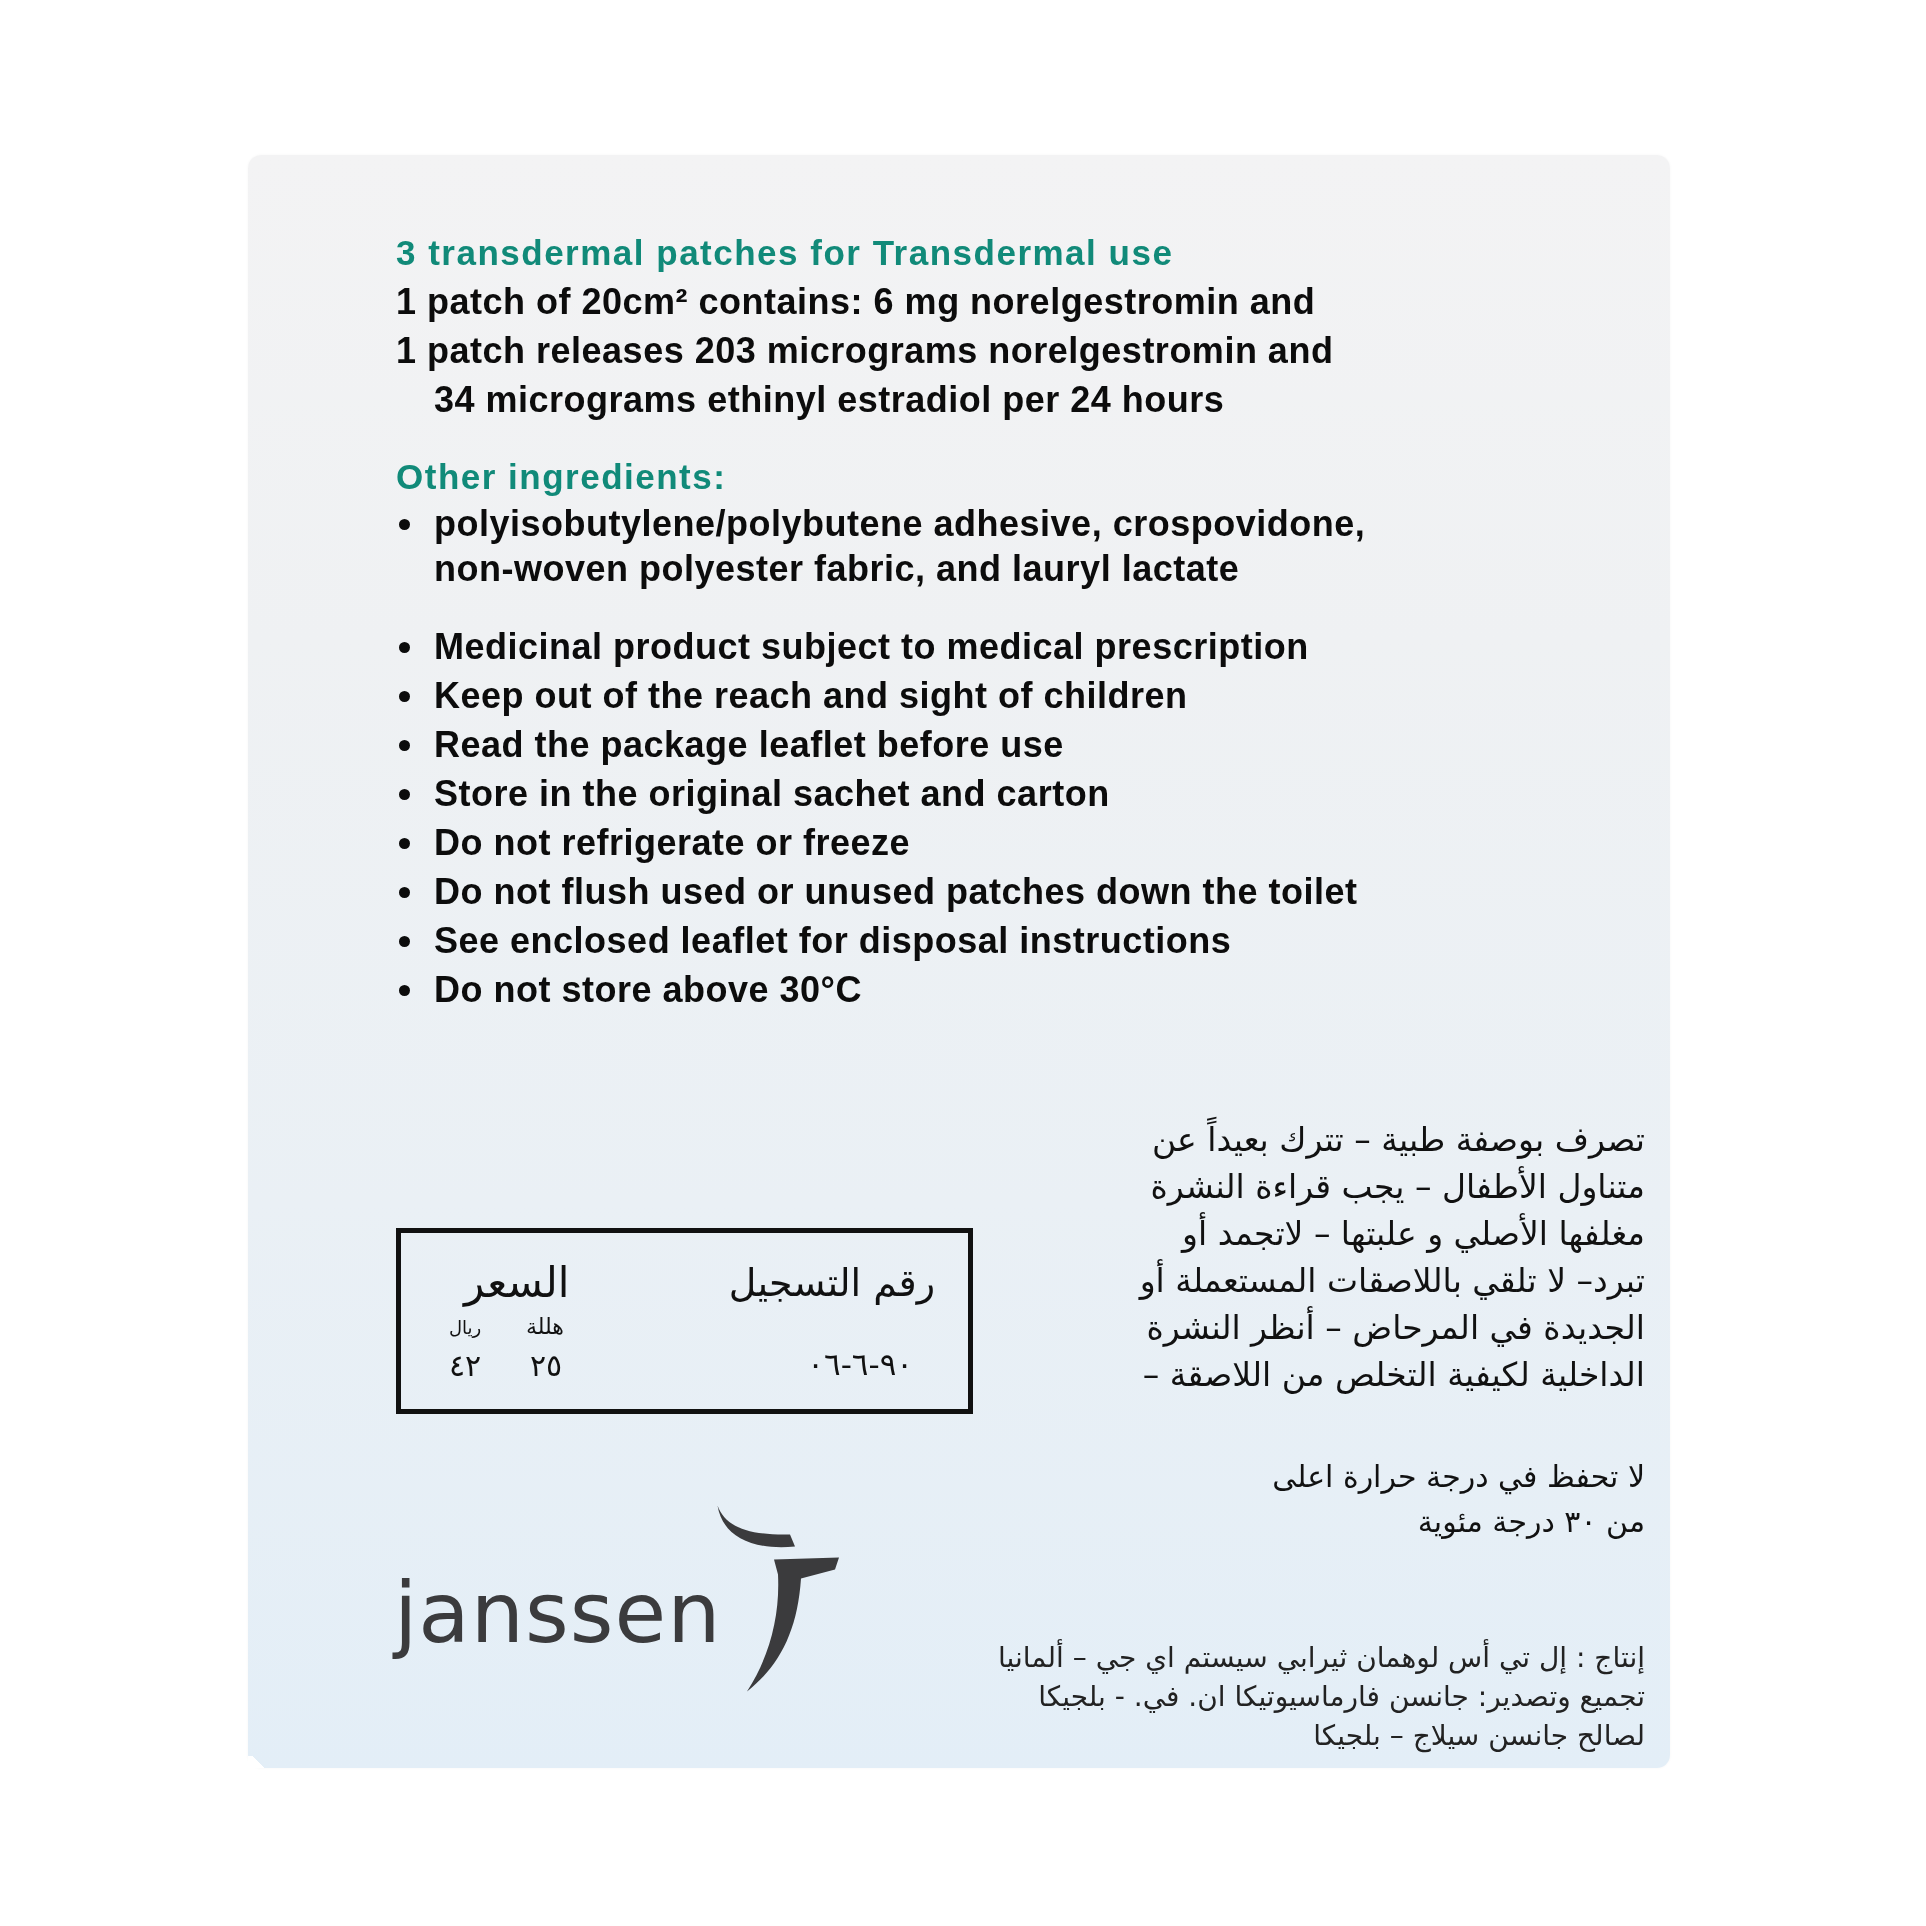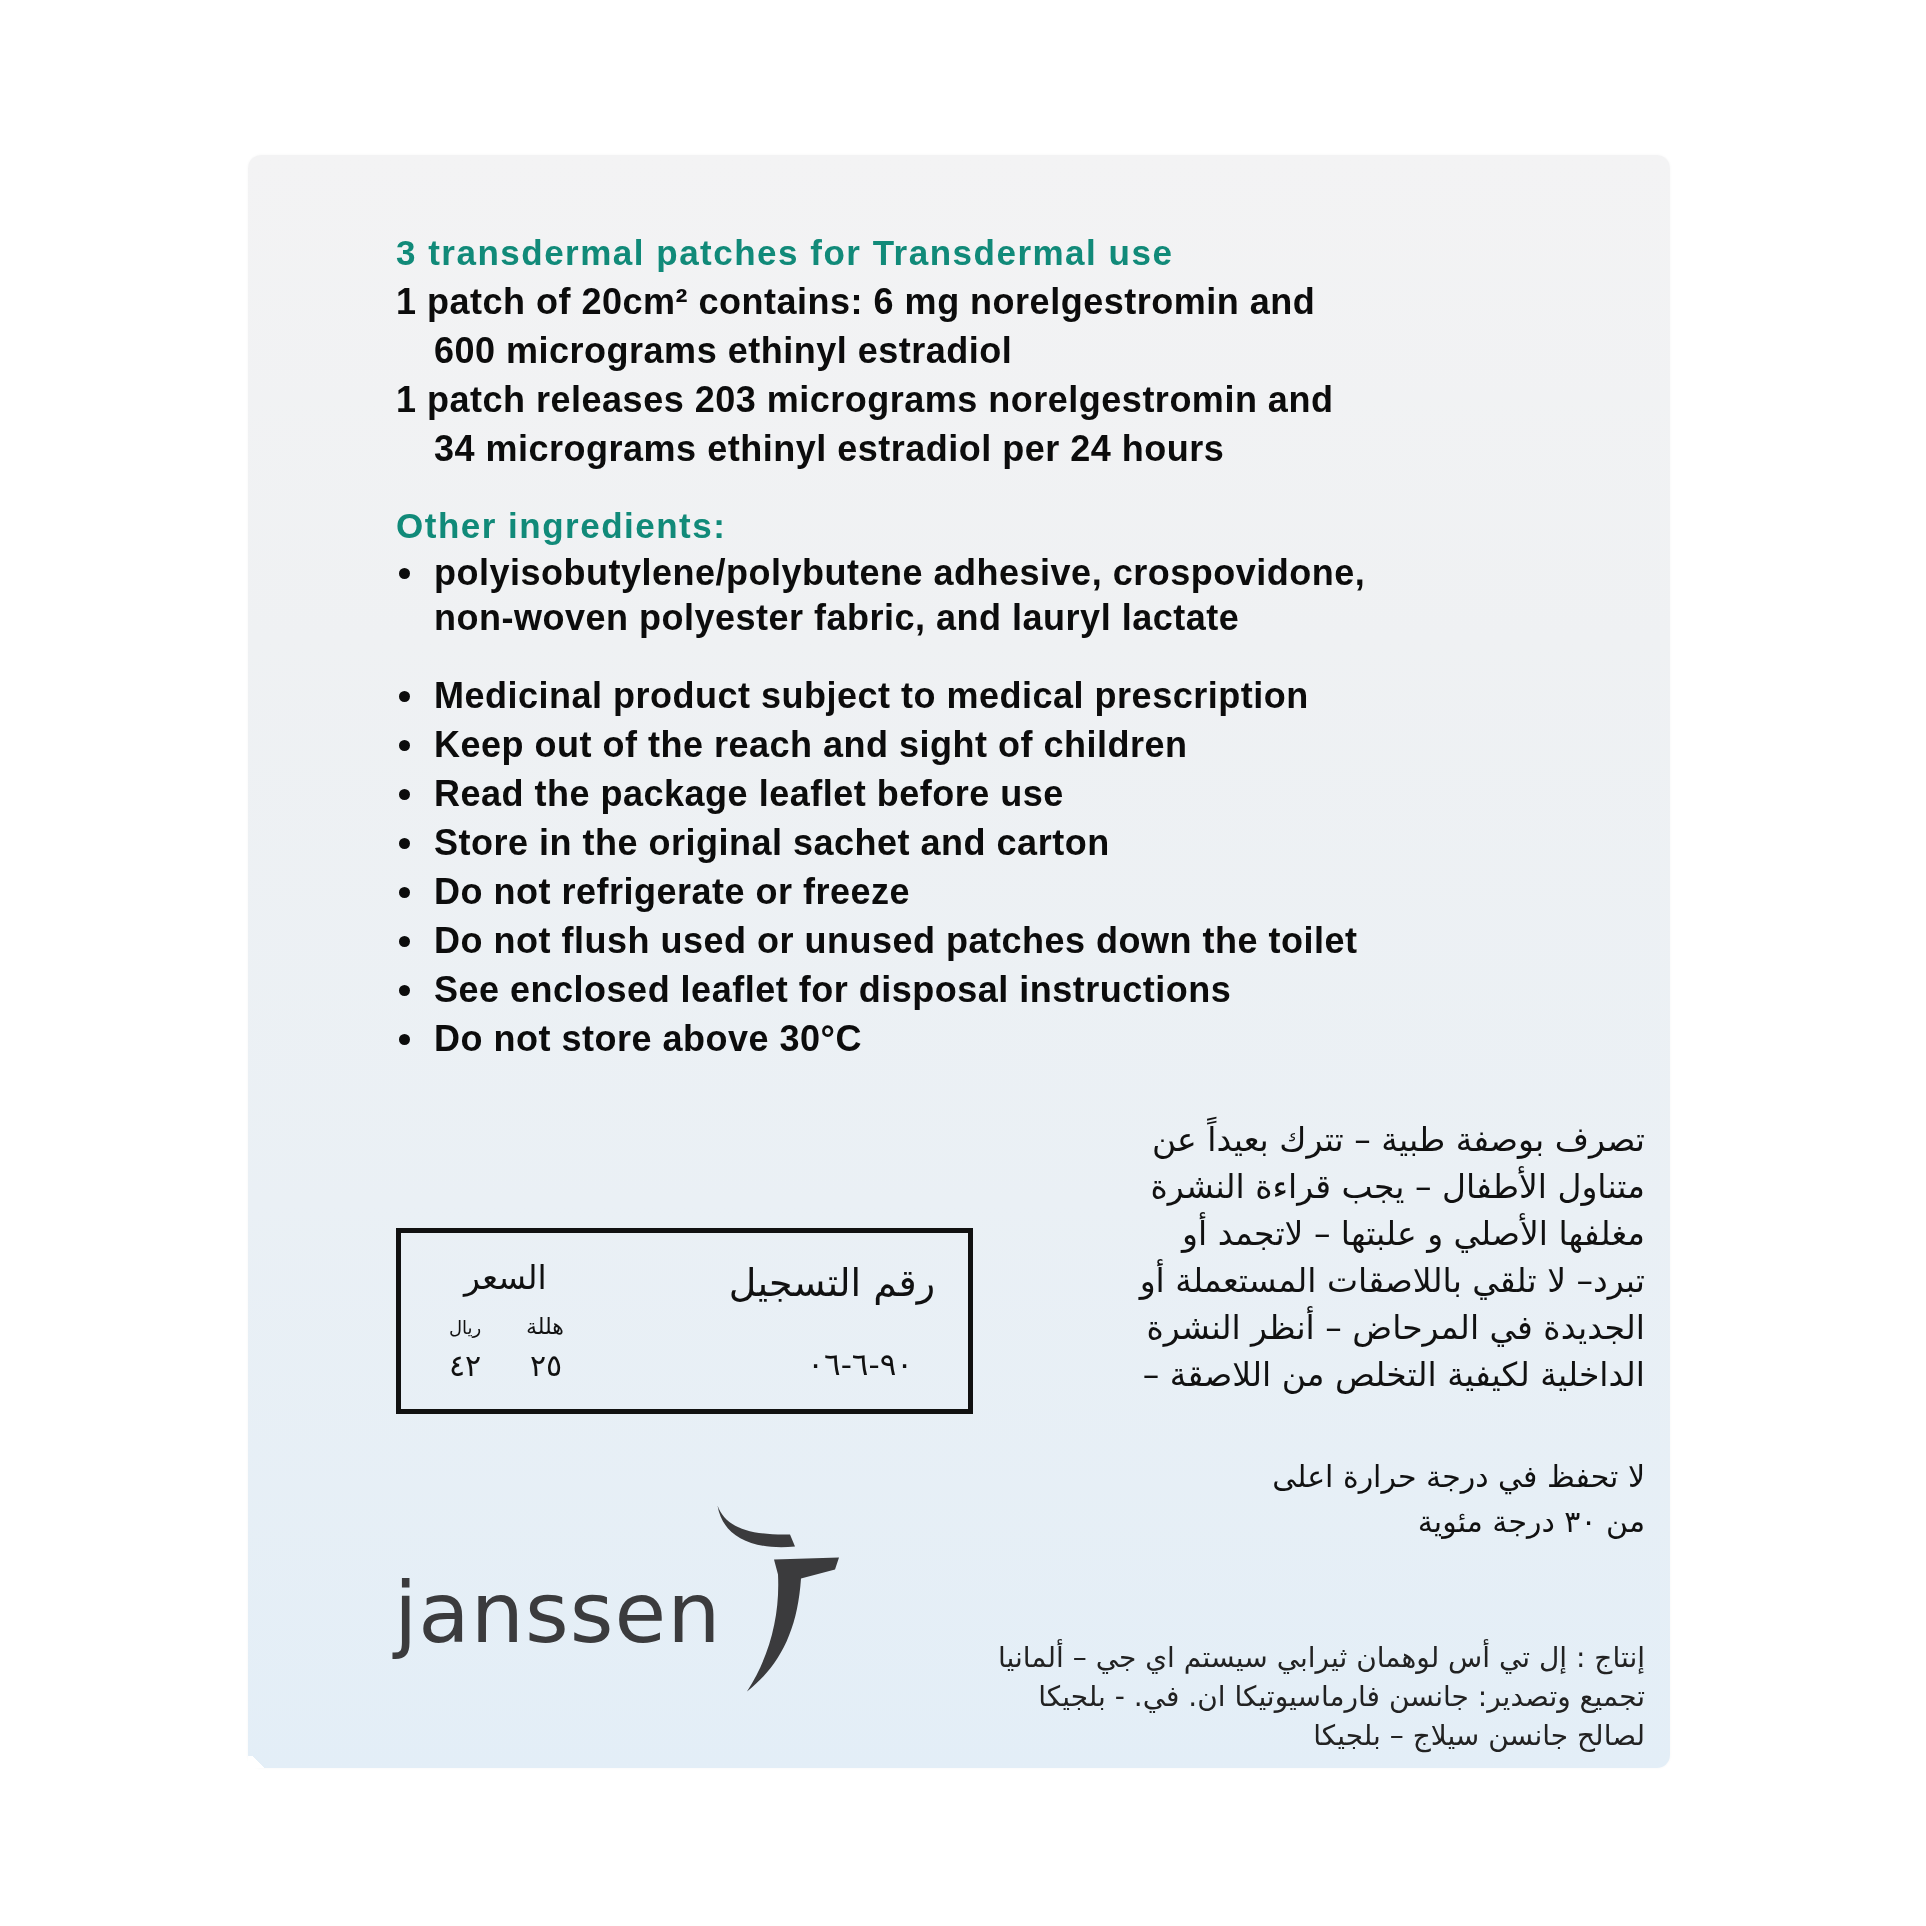--- a/index.html
+++ b/index.html
@@ -136,21 +136,21 @@
       right: 55px;
       top: 113px;
       font-size: 31px;
       letter-spacing: 2px;
       direction: rtl;
     }
     .reg-box .price-label {
       position: absolute;
       left: 63px;
       top: 25px;
-      font-size: 33px;
+      font-size: 42px;
       direction: rtl;
     }
     .reg-box .unit-halala {
       position: absolute;
       left: 125px;
       top: 81px;
       font-size: 22px;
     }
     .reg-box .unit-riyal {
       position: absolute;
@@ -212,21 +212,20 @@
 <body>
 
 <div class="card">
   <div class="cut"></div>
 </div>
 
 <div class="en">
   <p class="heading">3 transdermal patches for Transdermal use</p>
 
   <p class="line">1 patch of 20cm² contains: 6 mg norelgestromin and</p>
-  <p class="line indent">600 micrograms ethinyl estradiol</p>
   <p class="line">1 patch releases 203 micrograms norelgestromin and</p>
   <p class="line indent">34 micrograms ethinyl estradiol per 24 hours</p>
 
   <div class="spacer-a"></div>
 
   <p class="heading">Other ingredients:</p>
   <ul class="bullets">
     <li class="wrap">
       <span class="dot"></span>
       <span>polyisobutylene/polybutene adhesive, crospovidone,</span><br>

